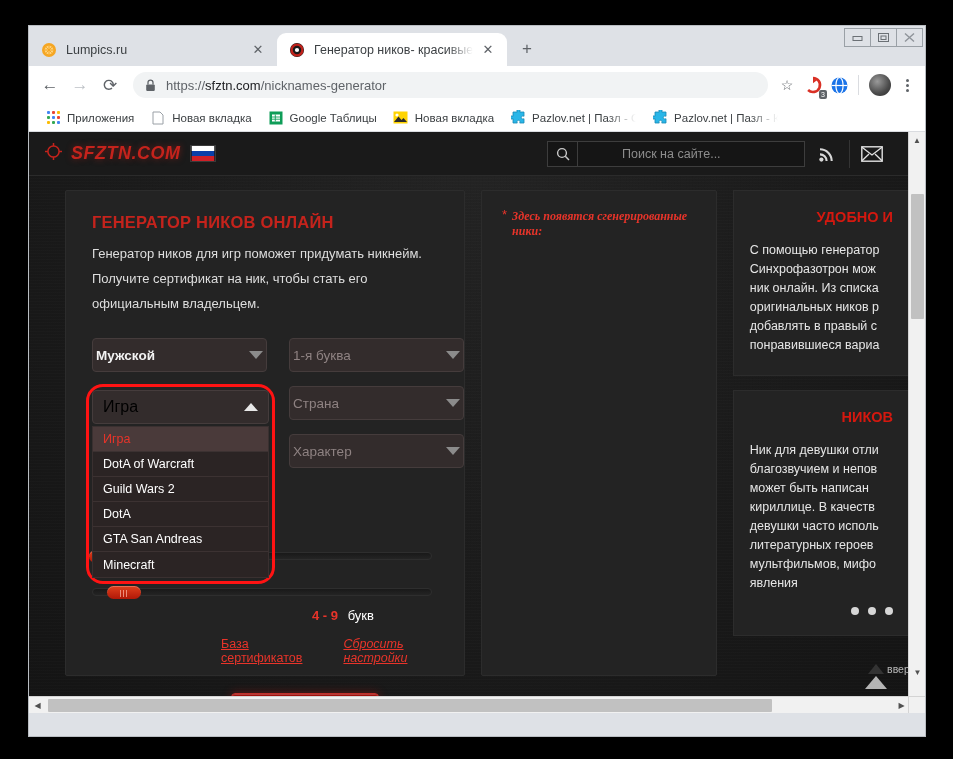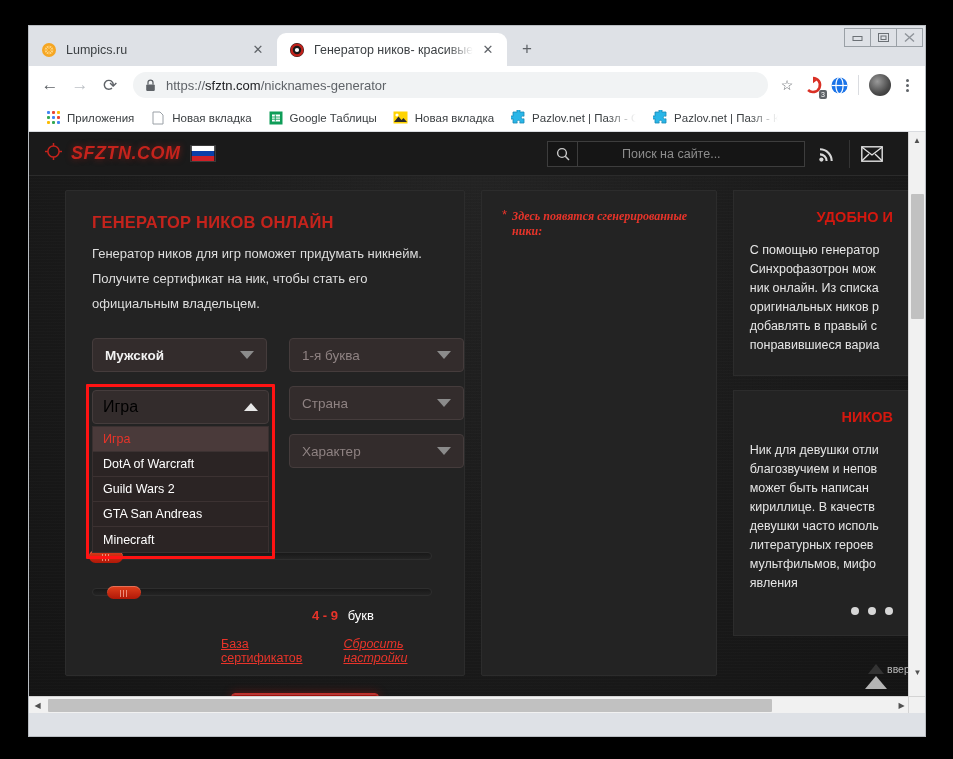--- a/index.html
+++ b/index.html
@@ -189,38 +189,38 @@
     margin: 9px 26px 0 26px; width: 340px;
   }
 
   
   #form-area { margin: 22px 0 0 26px; position: relative; }
   .row { display:flex; gap: 22px; margin-bottom: 14px; }
   .sel {
     width: 175px; height: 34px;
     background: #332c2c;
     border:1px solid #453c3c; border-radius:4px;
-    display:flex; align-items:center; padding: 0 12px;
+    display:flex; align-items:center; padding: 0 3px;
     position: relative;
   }
   .sel .sel-label { font-size:13.5px; color:#8e8282; }
   .sel.filled .sel-label { color:#f2f2f2; font-weight:700; }
   .caret {
     margin-left:auto; width:0;height:0;
     border-left:7px solid transparent; border-right:7px solid transparent;
     border-top:8px solid #8b8b8b;
   }
   .caret.up {
     border-top:0; border-bottom:8px solid #e8e8e8;
   }
 
   
   #game-select-wrap {
     position:absolute; left:-6px; top:46px; width: 189px;
-    border: 3px solid #ff1313; border-radius: 1px;
+    border: 3px solid #ff1313; border-radius: 17px;
     padding: 3px;
     background: transparent;
     z-index: 40;
   }
   #game-select {
     width: 100%; height: 34px;
     background:#332c2c; border:1px solid #453c3c; border-radius:4px;
     display:flex;align-items:center;padding:0 10px;
   }
   #game-options {
@@ -603,20 +603,21 @@
 
               <div id="game-select-wrap">
                 <div id="game-select">
                   <span class="sel-label">Игра</span>
                   <span class="caret up"></span>
                 </div>
                 <div id="game-options">
                   <div class="opt selected">Игра</div>
                   <div class="opt">DotA of Warcraft</div>
                   <div class="opt">Guild Wars 2</div>
+                  <div class="opt">DotA</div>
                   <div class="opt">GTA San Andreas</div>
                   <div class="opt">Minecraft</div>
                 </div>
               </div>
             </div>
 
             <div id="chk-row">
               <span id="chk-box"></span>
               <span id="chk-label">Исп. спецсимволы</span>
             </div>

